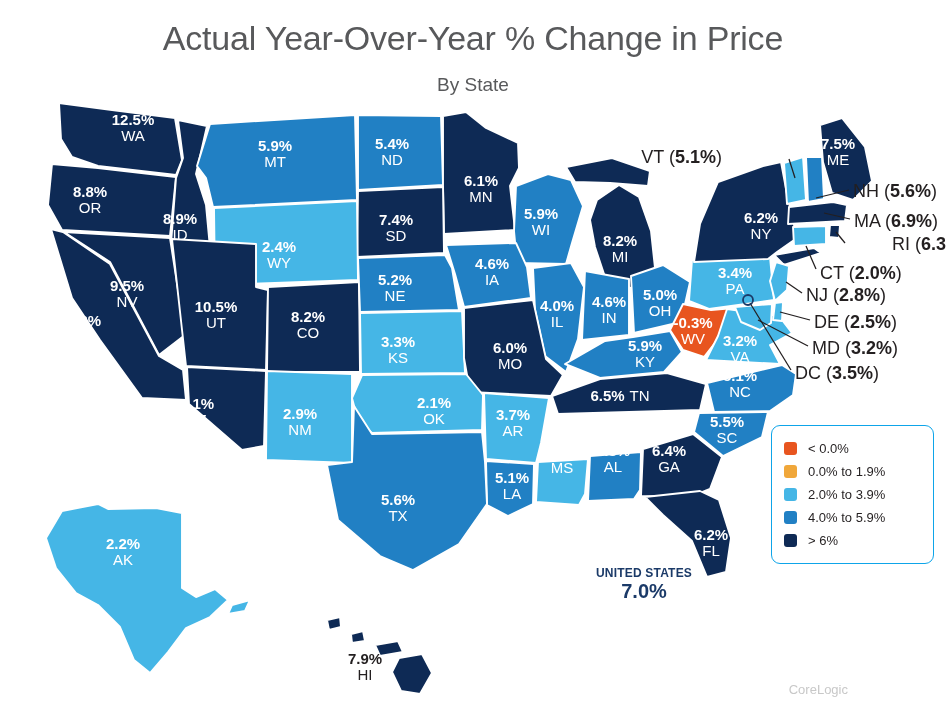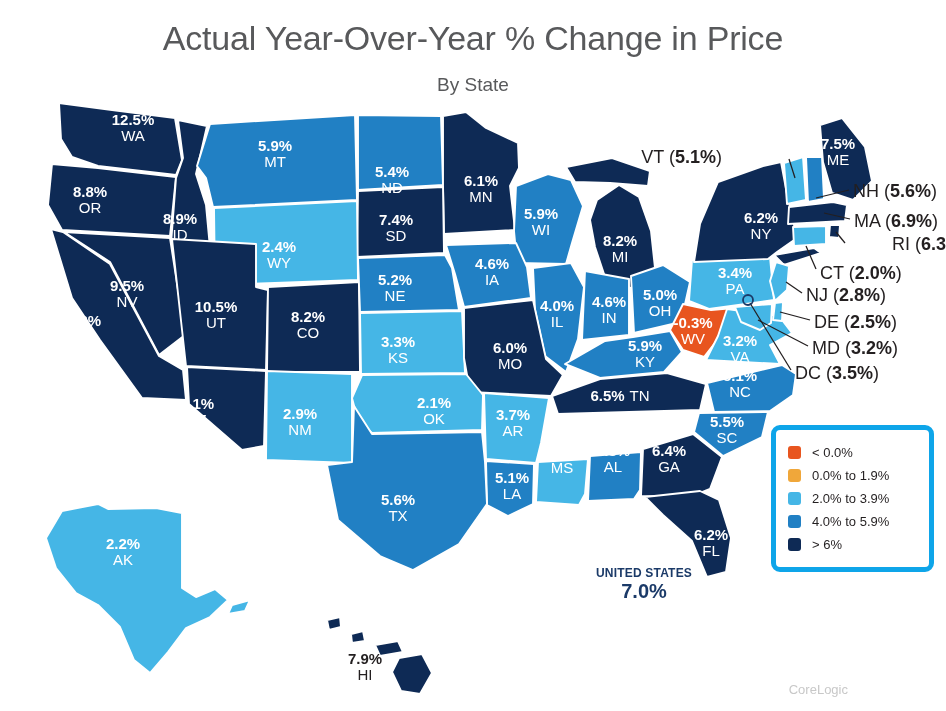--- a/index.html
+++ b/index.html
@@ -137,21 +137,21 @@
   }
 
   
   #legend {
     position: absolute;
     left: 771px;
     top: 425px;
     width: 163px;
     padding: 11px 10px 11px 12px;
     background: #ffffff;
-    border: 5px solid #0ea5e9;
+    border: 1px solid #0ea5e9;
     border-radius: 9px;
     box-sizing: border-box;
   }
   .legend-row {
     display: flex;
     align-items: center;
     height: 23px;
   }
   .legend-swatch {
     width: 13px;
@@ -320,21 +320,21 @@
         <span class="abbr">OR</span>
       </div>
       <div class="state-label" style="left: 180px; top: 227px;">
         <span class="pct">8.9%</span>
         <span class="abbr">ID</span>
       </div>
       <div class="state-label" style="left: 275px; top: 154px;">
         <span class="pct">5.9%</span>
         <span class="abbr">MT</span>
       </div>
-      <div class="state-label" style="left: 392px; top: 152px; margin-top: 28px;">
+      <div class="state-label" style="left: 392px; top: 152px;">
         <span class="pct">5.4%</span>
         <span class="abbr">ND</span>
       </div>
       <div class="state-label" style="left: 481px; top: 189px;">
         <span class="pct">6.1%</span>
         <span class="abbr">MN</span>
       </div>
       <div class="state-label" style="left: 396px; top: 228px;">
         <span class="pct">7.4%</span>
         <span class="abbr">SD</span>

